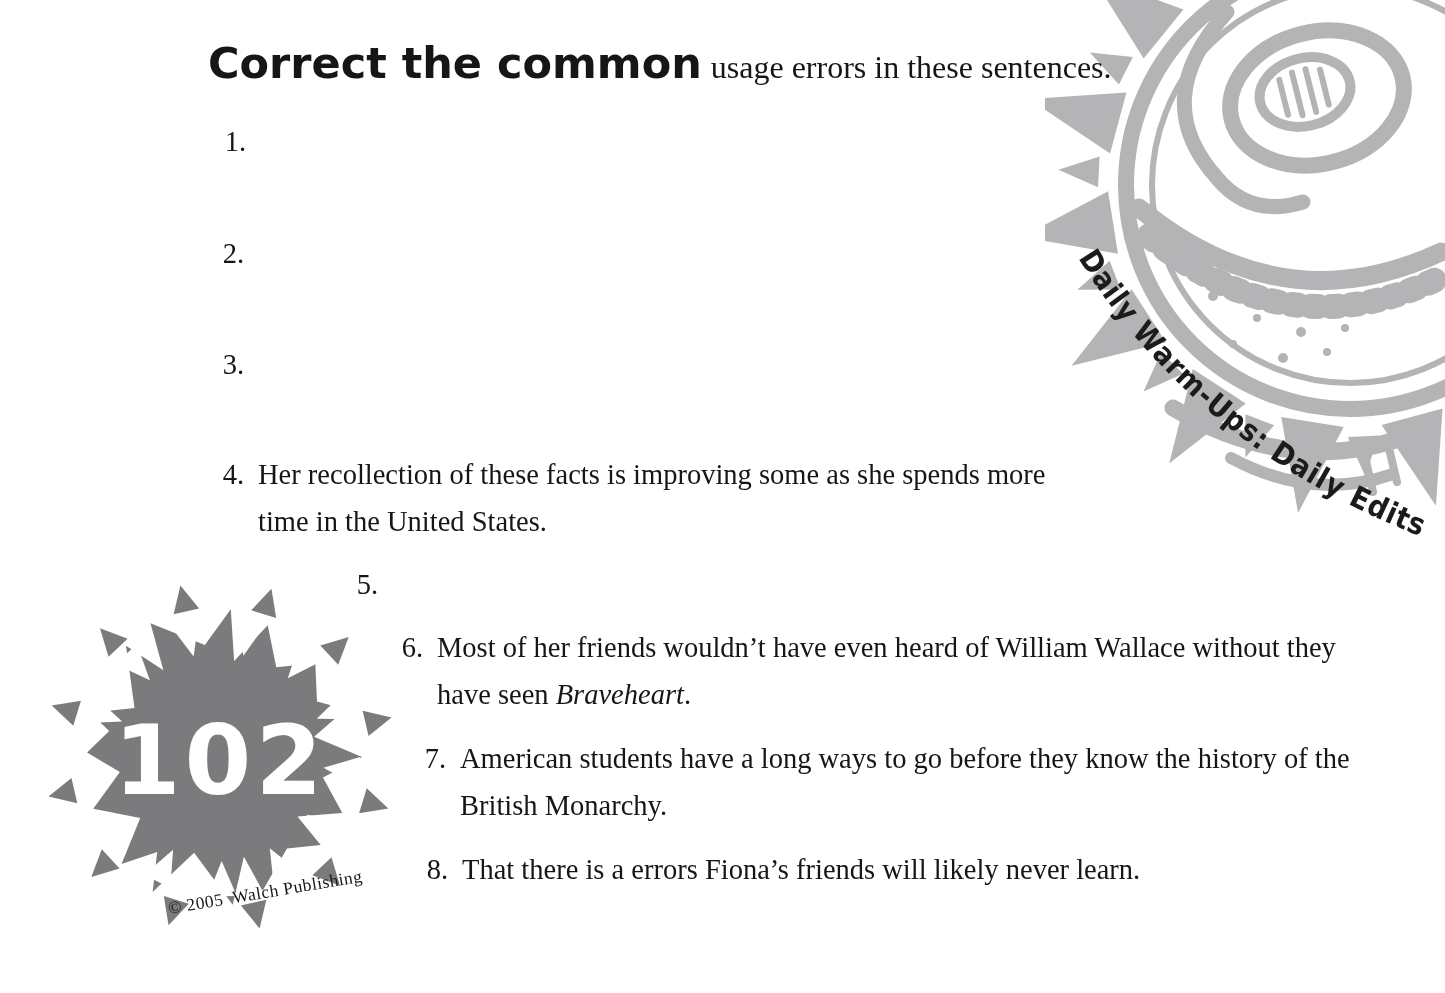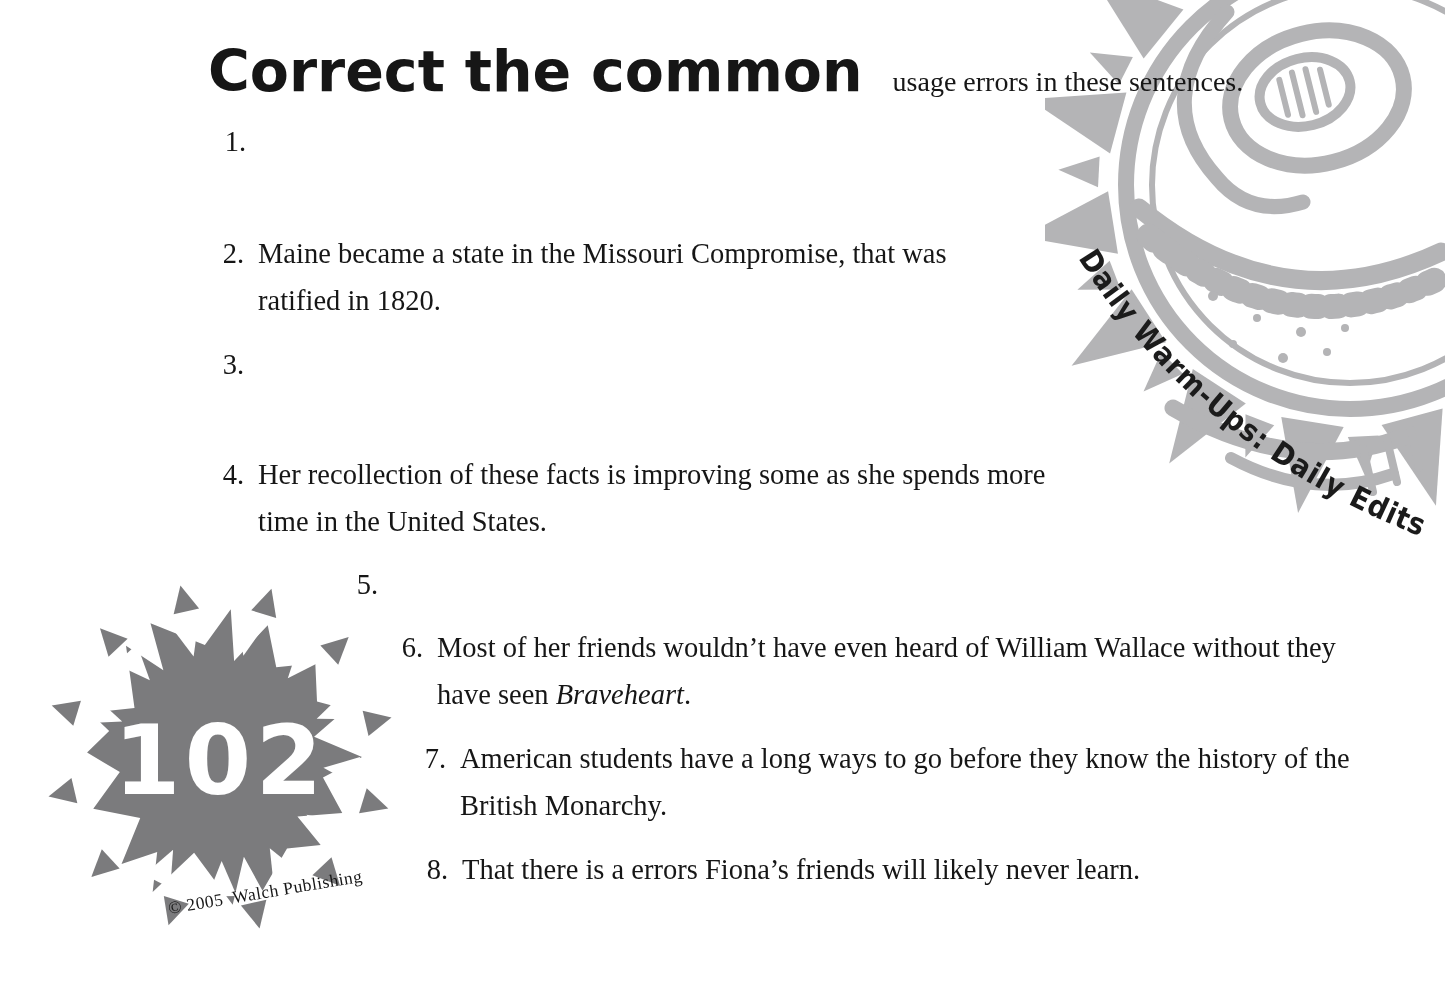--- a/index.html
+++ b/index.html
@@ -5,23 +5,23 @@
   html,body { margin:0; padding:0; background:#e8e8e8; }
   .page {
     position:relative; width:1445px; height:993px; margin:0 auto;
     background:#ffffff; overflow:hidden;
     font-family:"Liberation Serif", serif; color:#161616;
   }
   
   .title { position:absolute; left:208px; top:38px; white-space:nowrap; }
   .title-script {
     font-family:"DejaVu Sans", sans-serif; font-weight:bold;
-    font-size:57px; letter-spacing:0px;
+    font-size:43px; letter-spacing:0px;
   }
-  .title-rest { font-size:28px; margin-left:30px; }
+  .title-rest { font-size:32px; margin-left:9px; }
   
   .item { position:absolute; font-size:28.5px; line-height:47px; }
   .item-num { position:absolute; right:100%; margin-right:14px; }
   .item-text { white-space:pre-line; }
   .item-text i { font-style:italic; }
   #item-1 { left:260px; top:118px; }
   #item-2 { left:258px; top:230px; }
   #item-3 { left:258px; top:341px; }
   #item-4 { left:258px; top:451px; }
   #item-5 { left:392px; top:561px; }
@@ -121,22 +121,20 @@
 
   <div class="title">
     <span class="title-script">Correct the common</span><span class="title-rest">usage errors in these sentences.</span>
   </div>
 
   <div class="item" id="item-1">
     <span class="item-num">1.</span>
   </div>
   <div class="item" id="item-2">
     <span class="item-num">2.</span>
-    <span class="item-text">Maine became a state in the Missouri Compromise, that was
-ratified in 1820.</span>
   </div>
   <div class="item" id="item-3">
     <span class="item-num">3.</span>
   </div>
   <div class="item" id="item-4">
     <span class="item-num">4.</span>
     <span class="item-text">Her recollection of these facts is improving some as she spends more
 time in the United States.</span>
   </div>
   <div class="item" id="item-5">

